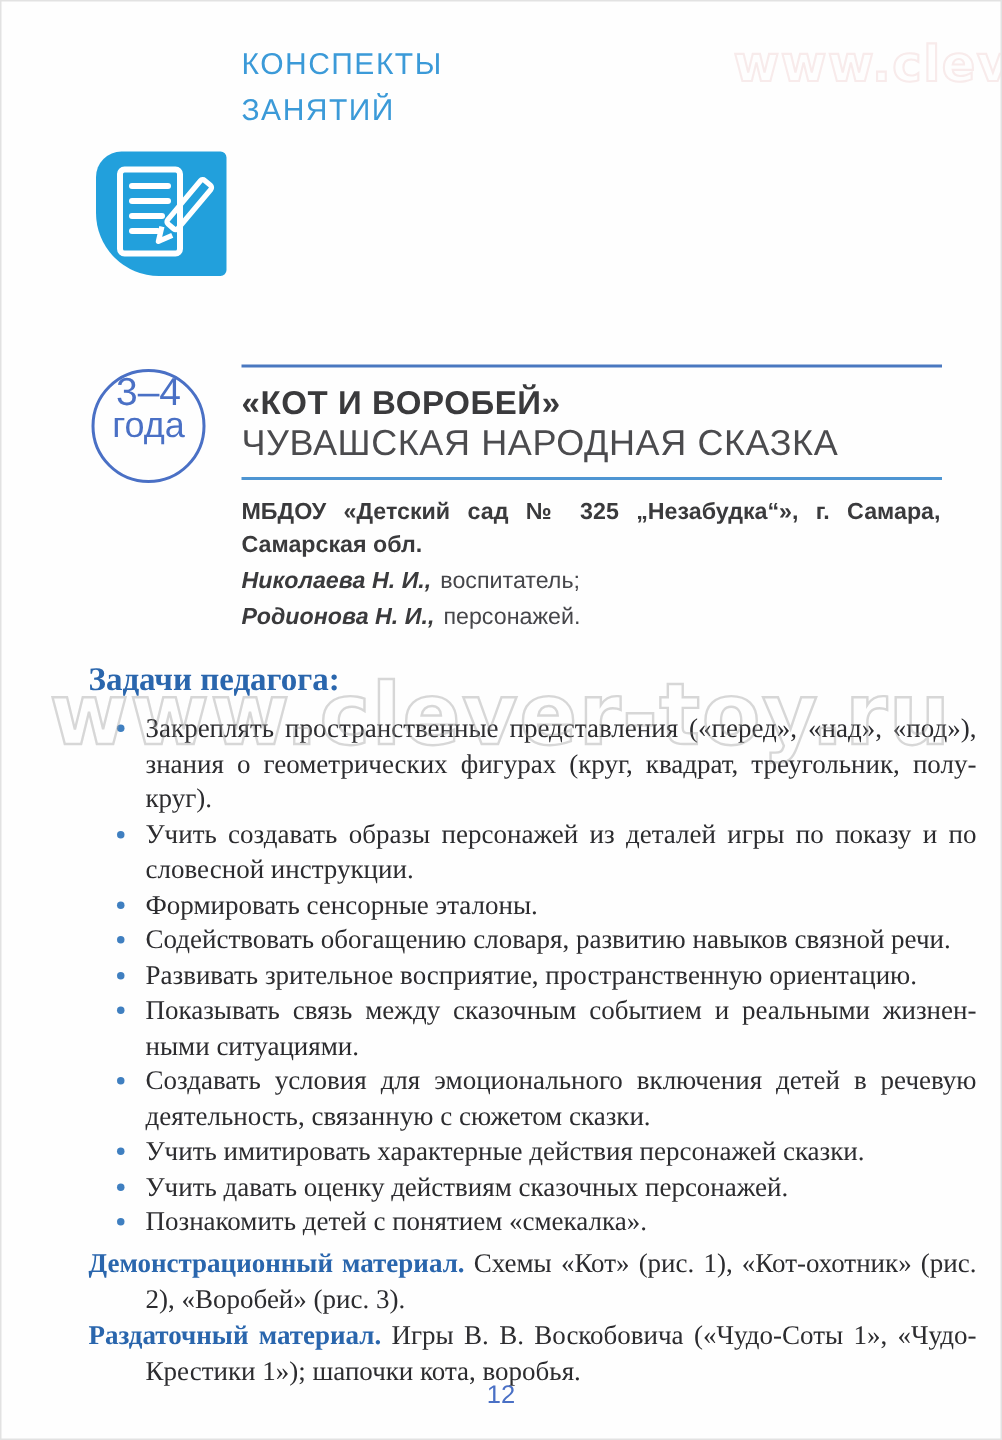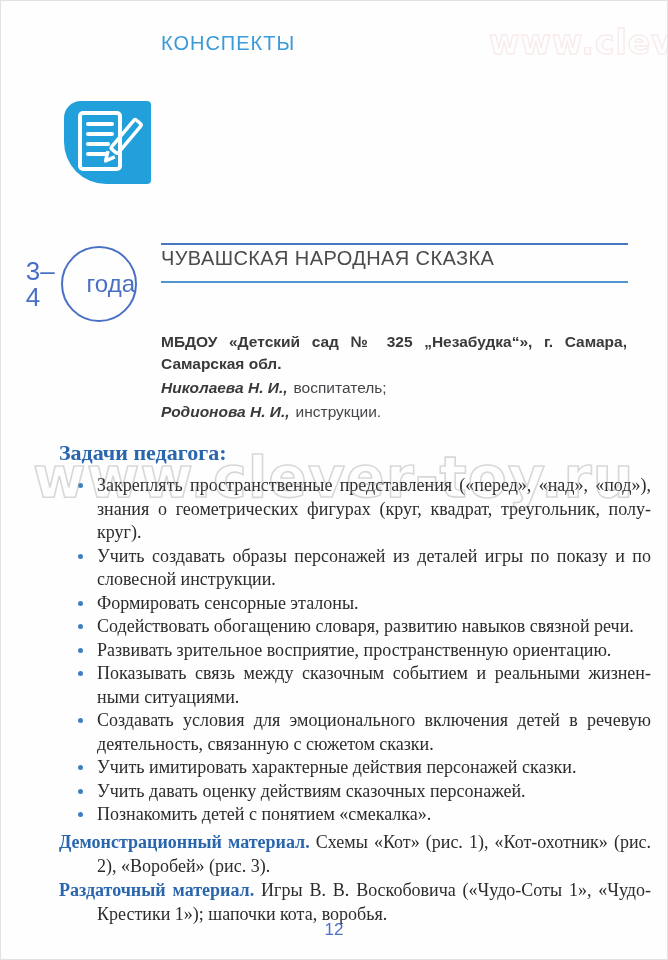--- a/index.html
+++ b/index.html
@@ -39,36 +39,36 @@
     background:var(--icon-bg,#22a0dc);
     border-radius:17px 4px 4px 42px;
   }
   .icon-box svg{display:block;width:87px;height:83px;}
   
   .age-badge{
     position:absolute;top:245px;left:60px;
     width:76px;height:76px;border-radius:50%;
     border:2px solid var(--badge-blue,#4a70c5);
     color:var(--badge-blue,#4a70c5);
-    display:flex;flex-direction:row;align-items:center;justify-content:flex-end;gap:32px;
+    display:flex;flex-direction:column;align-items:center;justify-content:flex-start;
   }
   .age-range{font-size:26px;line-height:26px;font-weight:500;}
   .age-unit{font-size:24px;line-height:20px;}
   
   .title-block{position:absolute;top:242px;left:160px;width:467px;}
   .rule{height:2px;background:var(--rule-blue,#4a78c0);}
   .rule.bottom{background:var(--rule-blue-light,#4e95d2);}
   .lesson-title{
     margin-top:10px;
     font-size:22px;line-height:27px;font-weight:700;
     letter-spacing:.4px;color:var(--title-dark,#3a3a3c);
   }
   .lesson-subtitle{
     margin:1px 0 10px;
-    font-size:20px;line-height:25px;font-weight:400;
+    font-size:24px;line-height:25px;font-weight:400;
     letter-spacing:.4px;color:#4b4b4e;
   }
   
   .institution{position:absolute;top:330px;left:160px;width:466px;}
   .inst-text{
     font-size:15.5px;line-height:22px;font-weight:700;
     text-align:justify;color:var(--title-dark,#3a3a3c);
     hyphens:manual;
   }
   .author{font-size:15.5px;line-height:22px;margin-top:2px;}
@@ -130,20 +130,21 @@
 </style>
 </head>
 <body>
 
 <div class="page">
 
   <div class="watermark-top">www.clever-toy.ru</div>
 
   <h1 class="doc-header">
     <div>КОНСПЕКТЫ</div>
+    <div>ЗАНЯТИЙ</div>
   </h1>
 
   <div class="icon-box">
     <svg viewBox="0 0 87 83" aria-hidden="true">
       <rect x="16" y="12" width="40" height="56" rx="3" fill="none" stroke="#ffffff" stroke-width="4"></rect>
       <line x1="24" y1="23" x2="48" y2="23" stroke="#ffffff" stroke-width="4" stroke-linecap="round"></line>
       <line x1="24" y1="33" x2="48" y2="33" stroke="#ffffff" stroke-width="4" stroke-linecap="round"></line>
       <line x1="24" y1="43" x2="44" y2="43" stroke="#ffffff" stroke-width="4" stroke-linecap="round"></line>
       <line x1="24" y1="53" x2="41" y2="53" stroke="#ffffff" stroke-width="4" stroke-linecap="round"></line>
       <g transform="rotate(40 56 42)">
@@ -153,31 +154,32 @@
     </svg>
   </div>
 
   <div class="age-badge">
     <div class="age-range">3–4</div>
     <div class="age-unit">года</div>
   </div>
 
   <div class="title-block">
     <div class="rule top"></div>
+    <h2 class="lesson-title">«КОТ И ВОРОБЕЙ»</h2>
     <h3 class="lesson-subtitle">ЧУВАШСКАЯ НАРОДНАЯ СКАЗКА</h3>
     <div class="rule bottom"></div>
   </div>
 
   <div class="institution">
     <p class="inst-text">МБДОУ «Детский сад № 325 „Незабудка“», г. Самара, Самар­ская обл.</p>
     <p class="author">
       <span class="author-name">Николаева Н. И.,</span><span class="author-role">воспитатель;</span>
     </p>
     <p class="author">
-      <span class="author-name">Родионова Н. И.,</span><span class="author-role">инструкции.</span>
+      <span class="author-name">Родионова Н. И.,</span><span class="author-role">персонажей.</span>
     </p>
   </div>
 
   <div class="watermark-mid">www.clever-toy.ru</div>
 
   <section class="content">
     <h4 class="tasks-heading">Задачи педагога:</h4>
     <ul class="tasks-list">
       <li><span class="bullet-dot"></span><span>Закреплять пространственные представления («перед», «над», «под»), знания о геометрических фигурах (круг, квадрат, треугольник, полу­круг).</span></li>
       <li><span class="bullet-dot"></span><span>Учить создавать образы персонажей из деталей игры по показу и по словесной инструкции.</span></li>

